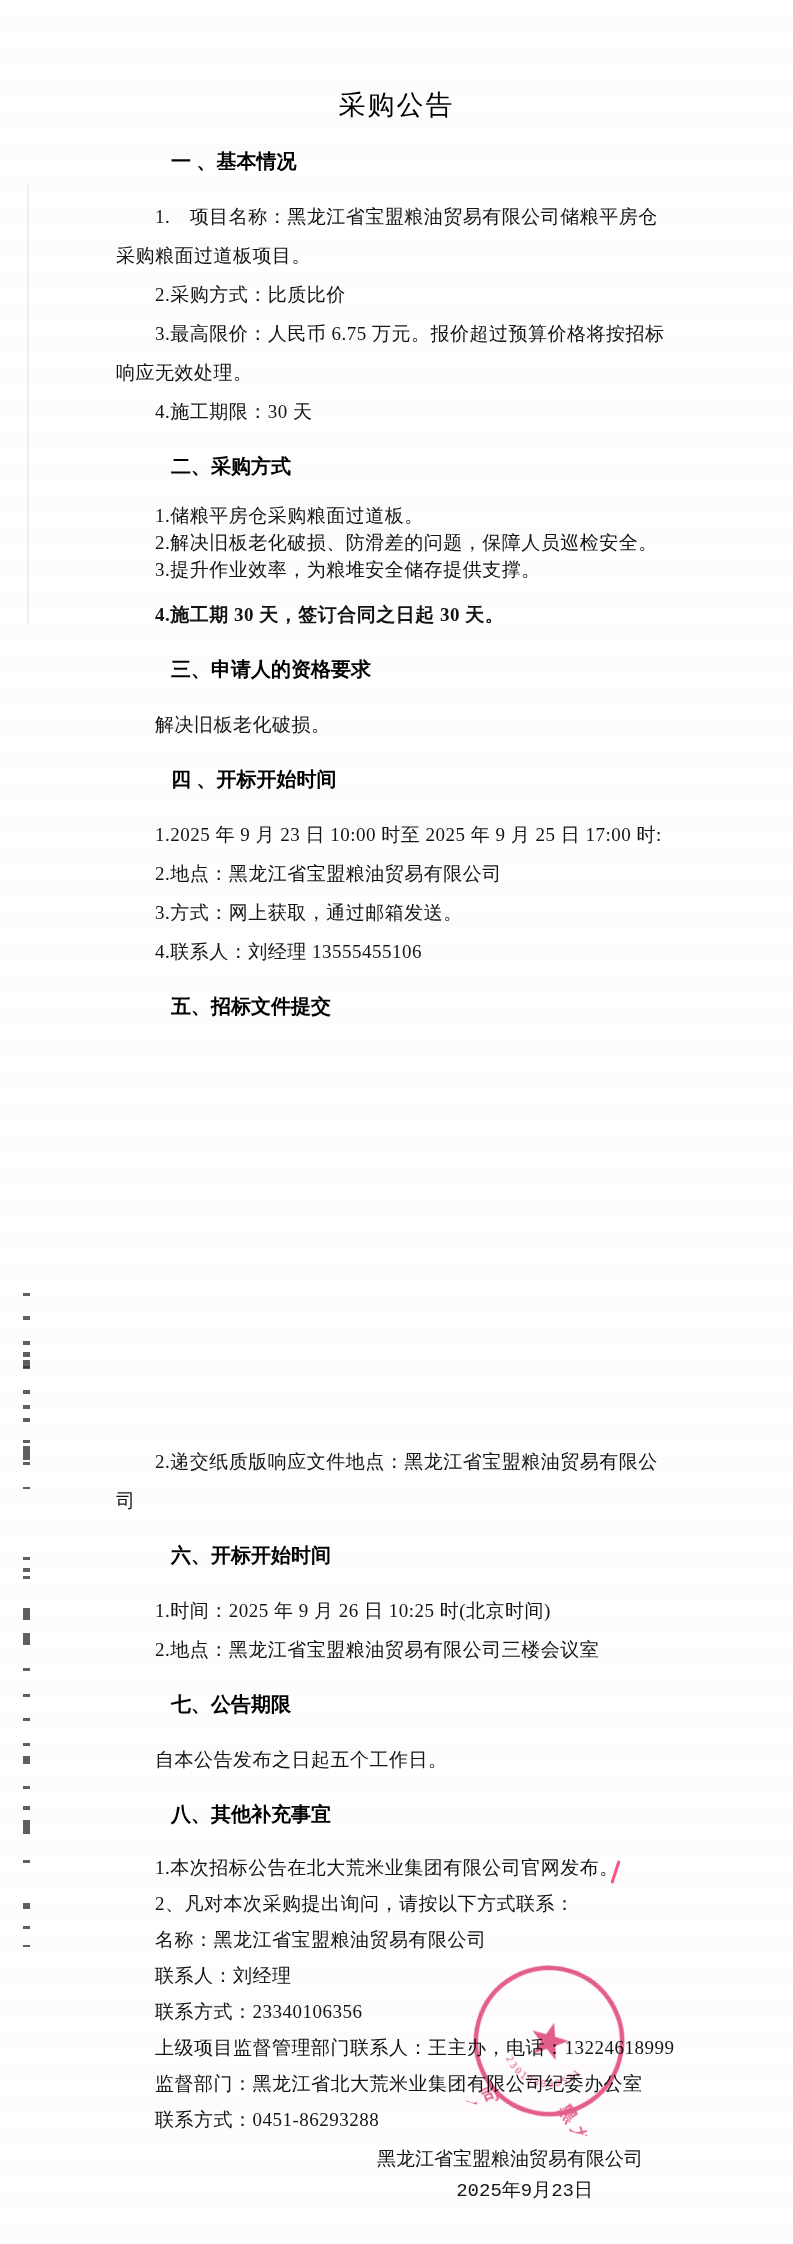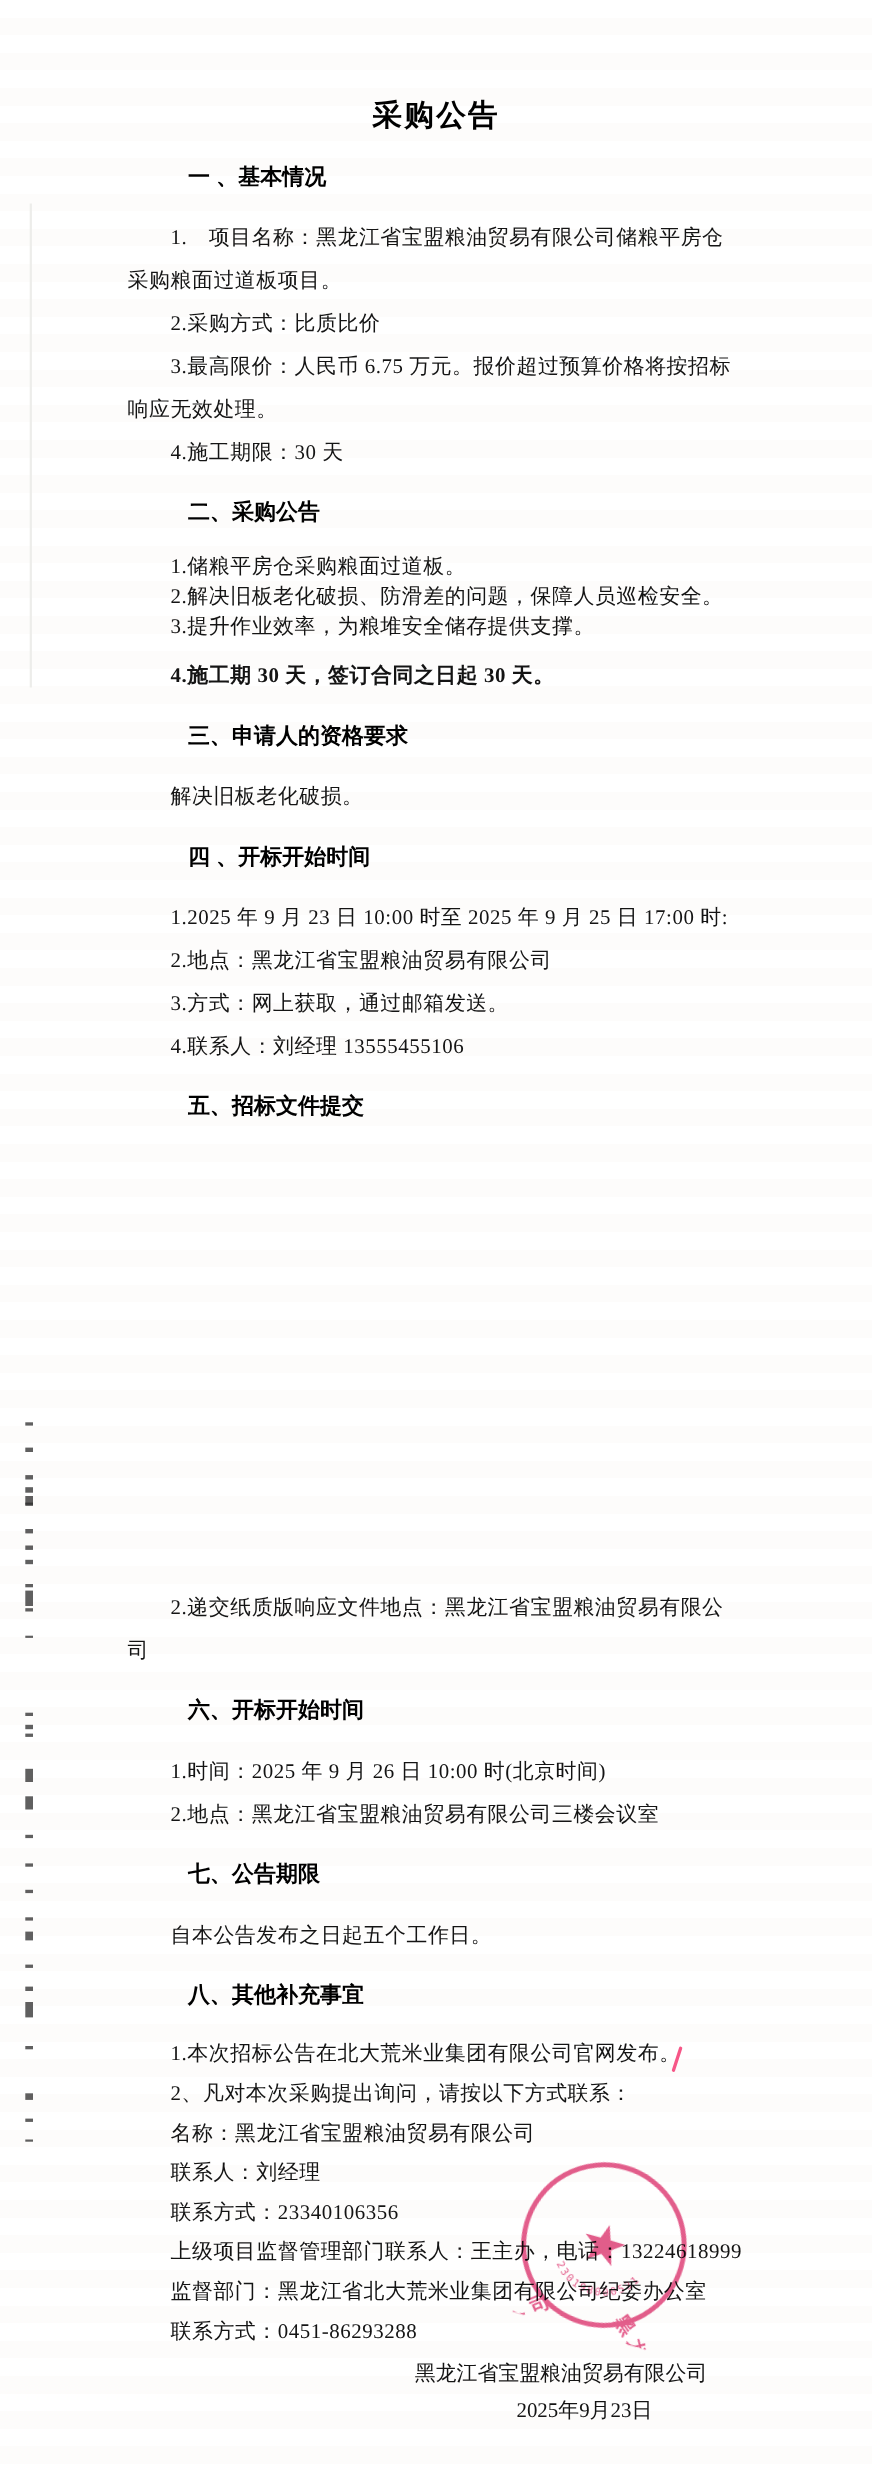--- a/index.html
+++ b/index.html
@@ -12,21 +12,21 @@
     color:#141414;
     overflow:hidden;
   }
   .page-content{
     position:absolute;
     left:116px; top:84px;
     width:561px;
   }
   .doc-title{
     font-family:"Liberation Sans","DejaVu Sans",sans-serif;
-    font-weight:700;
+    font-weight:400;
     font-size:27px;
     text-align:center;
     line-height:42px;
     margin:0 0 16px 0;
     letter-spacing:2px;
     color:#000;
   }
   .section-heading{
     font-family:"Liberation Sans","DejaVu Sans",sans-serif;
     font-weight:700;
@@ -47,21 +47,21 @@
   .sec-tight .item.spaced{margin-top:12px;line-height:39px;font-weight:bold;}
   .sec8 .item{line-height:36px;}
   .gap-large{height:400px;}
   .signature{
     text-align:right;
     font-size:19px;
     line-height:33px;
     margin:4px 0 0 0;
   }
   .signature .sig-company{padding-right:34px;}
-  .signature .sig-date{padding-right:84px;}
+  .signature .sig-date{padding-right:84px;font-family:Liberation Mono, monospace;}
   
   .margin-mark{
     position:absolute;
     left:23px;
     width:7px;
     background:#2b2b2b;
     opacity:0.75;
   }
   .faint-edge-line{
     position:absolute;
@@ -99,21 +99,21 @@
 
   <div>
     <h2 class="section-heading">一 、基本情况</h2>
     <p class="item">1.　项目名称：黑龙江省宝盟粮油贸易有限公司储粮平房仓采购粮面过道板项目。</p>
     <p class="item">2.采购方式：比质比价</p>
     <p class="item">3.最高限价：人民币 6.75 万元。报价超过预算价格将按招标响应无效处理。</p>
     <p class="item">4.施工期限：30 天</p>
   </div>
 
   <div class="sec-tight">
-    <h2 class="section-heading">二、采购公告</h2>
+    <h2 class="section-heading">二、采购方式</h2>
     <p class="item">1.储粮平房仓采购粮面过道板。</p>
     <p class="item">2.解决旧板老化破损、防滑差的问题，保障人员巡检安全。</p>
     <p class="item">3.提升作业效率，为粮堆安全储存提供支撑。</p>
     <p class="item spaced">4.施工期 30 天，签订合同之日起 30 天。</p>
   </div>
 
   <div>
     <h2 class="section-heading">三、申请人的资格要求</h2>
     <p class="item">解决旧板老化破损。</p>
   </div>
@@ -127,21 +127,21 @@
   </div>
 
   <div>
     <h2 class="section-heading">五、招标文件提交</h2>
     <div class="gap-large"></div>
     <p class="item">2.递交纸质版响应文件地点：黑龙江省宝盟粮油贸易有限公司</p>
   </div>
 
   <div>
     <h2 class="section-heading">六、开标开始时间</h2>
-    <p class="item">1.时间：2025 年 9 月 26 日 10:00 时(北京时间)</p>
+    <p class="item">1.时间：2025 年 9 月 26 日 10:25 时(北京时间)</p>
     <p class="item">2.地点：黑龙江省宝盟粮油贸易有限公司三楼会议室</p>
   </div>
 
   <div>
     <h2 class="section-heading">七、公告期限</h2>
     <p class="item">自本公告发布之日起五个工作日。</p>
   </div>
 
   <div class="sec8">
     <h2 class="section-heading">八、其他补充事宜</h2>

